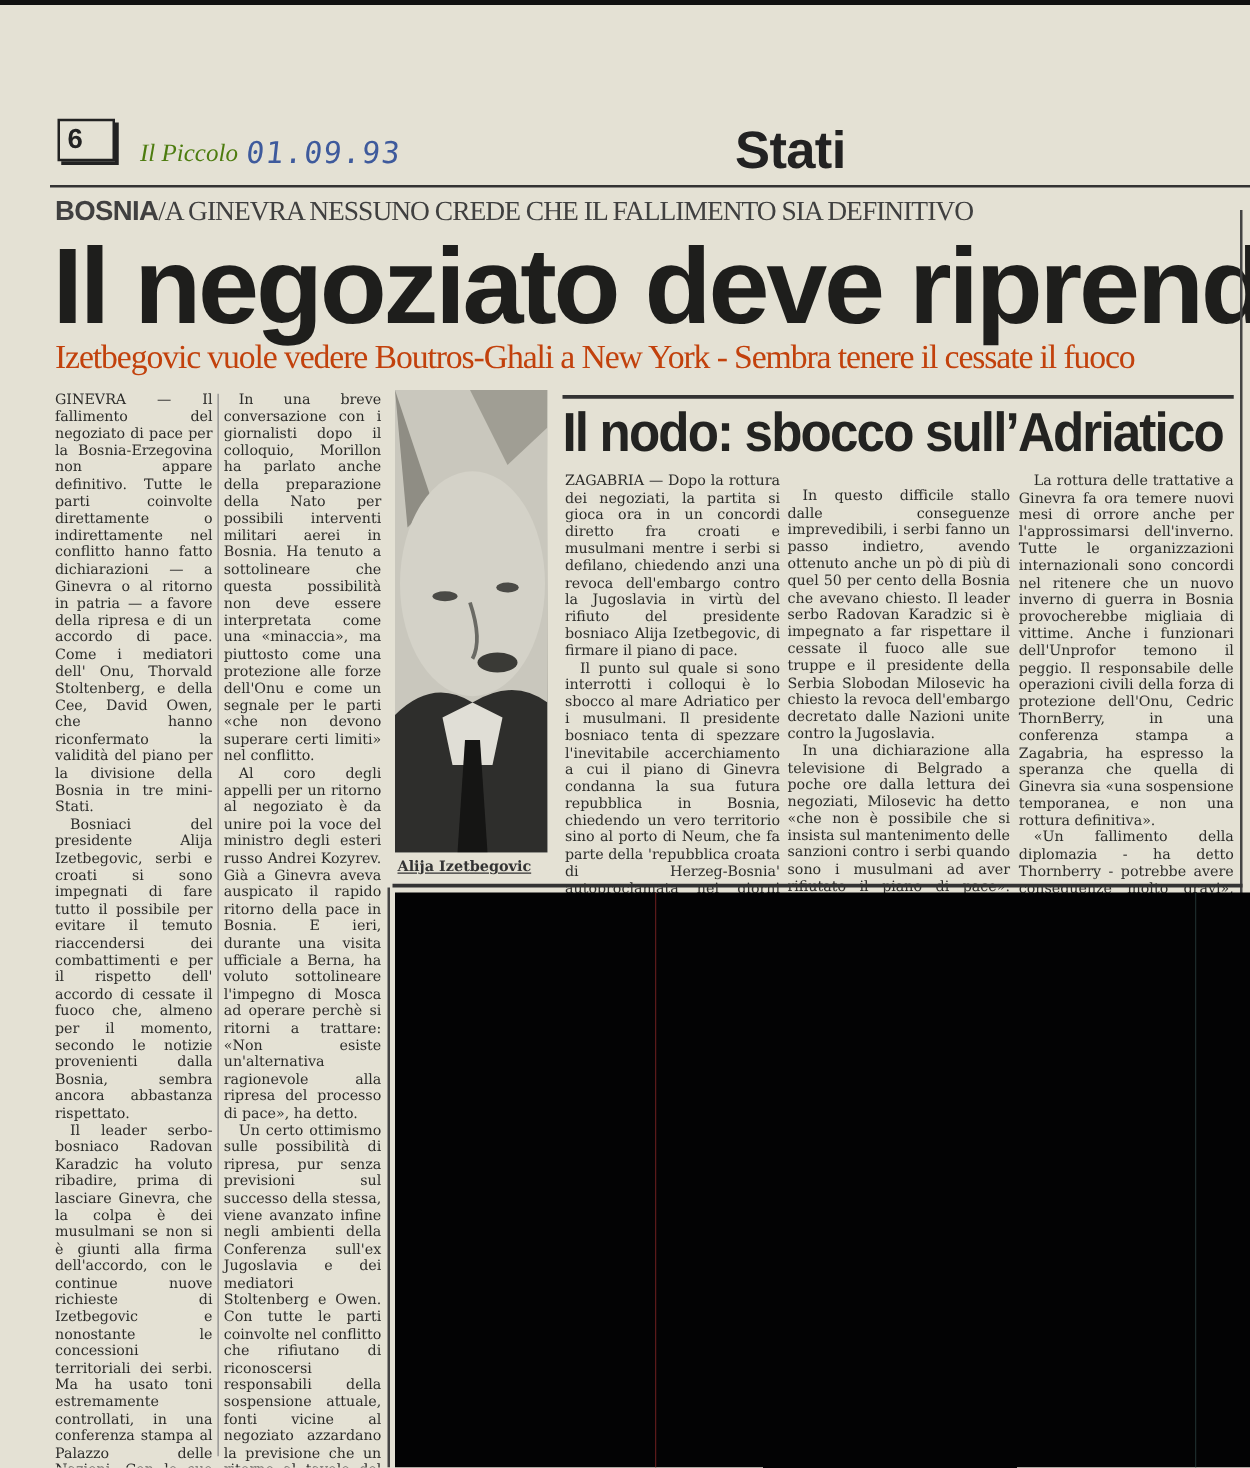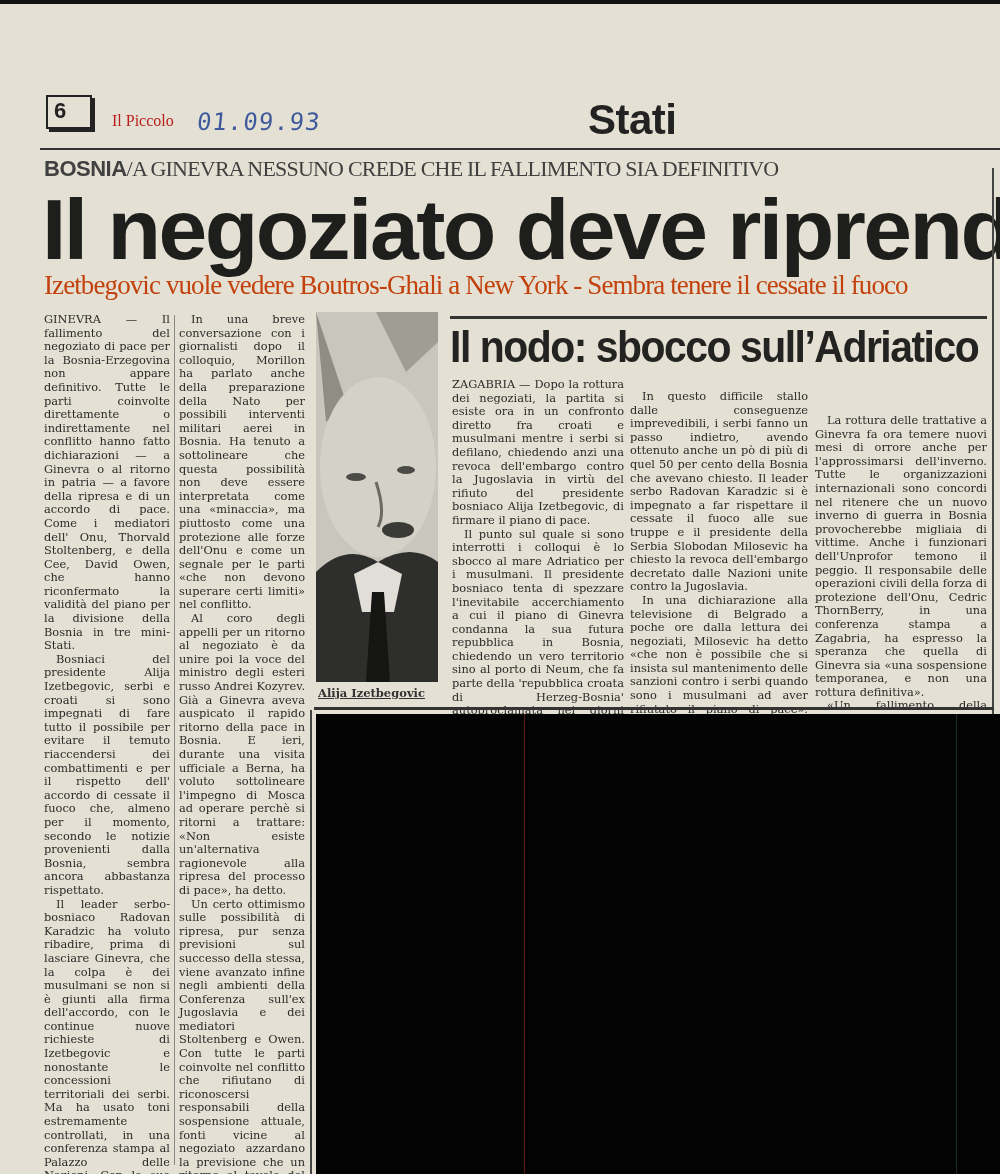--- a/index.html
+++ b/index.html
@@ -12,21 +12,21 @@
   }
   .topband { position: absolute; left: 0; top: 0; width: 1000px; height: 4px; background: #111; }
   .page-num {
     position: absolute; left: 46px; top: 95px; width: 46px; height: 34px;
     border: 2px solid #222; box-shadow: 3px 3px 0 #222;
     font-family: "Liberation Sans", sans-serif; font-weight: bold; font-size: 22px;
     padding-left: 6px; line-height: 28px; color: #222; background: #e4e1d4;
   }
   .paper-name {
     position: absolute; left: 112px; top: 112px; font-family: "Liberation Serif", serif;
-    font-size: 16px; color: #b91c1c;
+    font-style: italic; font-size: 20px; color: #4d7c0f;
   }
   .handdate {
     position: absolute; left: 197px; top: 108px; font-family: "DejaVu Sans Mono", monospace;
     font-size: 24px; color: #3e5a9c; letter-spacing: 1px; transform: skewX(-6deg);
   }
   .section-title {
     position: absolute; left: 588px; top: 96px; font-family: "Liberation Sans", sans-serif;
     font-weight: bold; font-size: 42px; color: #222; letter-spacing: -0.5px;
   }
   .rule-top { position: absolute; left: 40px; top: 148px; width: 960px; height: 2px; background: #333; }
@@ -65,21 +65,21 @@
     position: absolute; left: 318px; top: 686px; font-size: 11.5px; font-weight: bold; color: #333; text-decoration: underline;
   }
   .rule-sub { position: absolute; left: 450px; top: 316px; width: 537px; height: 3px; background: #333; }
   .sub-headline {
     position: absolute; left: 450px; top: 322px; font-family: "Liberation Sans", sans-serif;
     font-weight: bold; font-size: 44px; color: #232321; letter-spacing: -1.6px; white-space: nowrap;
     transform: scaleX(0.93); transform-origin: left;
   }
   .col3 { left: 452px; top: 378px; width: 172px; }
   .col4 { left: 630px; top: 390px; width: 178px; }
-  .col5 { left: 815px; top: 378px; width: 172px; margin-top: 36px; }
+  .col5 { left: 815px; top: 378px; width: 172px; }
   .rule-bottom { position: absolute; left: 314px; top: 707px; width: 680px; height: 3px; background: #333; }
   .black-block { position: absolute; left: 316px; top: 714px; width: 684px; height: 460px; background: #030304; }
   .black-block .streak { position: absolute; top: 0; width: 1px; height: 460px; }
 </style>
 </head>
 <body>
 
 <div class="topband"></div>
 
 <div class="page-num">6</div>
@@ -122,21 +122,21 @@
     <path d="M0 260 Q30 230 62 250 Q95 230 122 250 L122 370 L0 370 Z" fill="#2e2e2c"></path>
     <path d="M38 262 L62 250 L86 262 L78 300 L46 300 Z" fill="#e0ded6"></path>
     <path d="M56 280 L68 280 L74 370 L50 370 Z" fill="#151514"></path>
   </svg>
 </div>
 <div class="caption">Alija Izetbegovic</div>
 
 <div class="rule-sub"></div>
 <div class="sub-headline">Il nodo: sbocco sull’Adriatico</div>
 <div class="col col3">
-  <p class="first">ZAGABRIA — Dopo la rottura dei negoziati, la partita si esiste ora in un confronto diretto fra croati e musulmani mentre i serbi si defilano, chiedendo anzi una revoca dell'embargo contro la Jugoslavia in virtù del rifiuto del presidente bosniaco Alija Izetbegovic, di firmare il piano di pace.</p>
+  <p class="first">ZAGABRIA — Dopo la rottura dei negoziati, la partita si gioca ora in un concordi diretto fra croati e musulmani mentre i serbi si defilano, chiedendo anzi una revoca dell'embargo contro la Jugoslavia in virtù del rifiuto del presidente bosniaco Alija Izetbegovic, di firmare il piano di pace.</p>
   <p>Il punto sul quale si sono interrotti i colloqui è lo sbocco al mare Adriatico per i musulmani. Il presidente bosniaco tenta di spezzare l'inevitabile accerchiamento a cui il piano di Ginevra condanna la sua futura repubblica in Bosnia, chiedendo un vero territorio sino al porto di Neum, che fa parte della 'repubblica croata di Herzeg-Bosnia' autoproclamata nei giorni scorsi. Il presidente croato Franjo Tudjman continua a offrire solo un corridoio di passaggio fino al porto di Ploce e, al massimo, come ha rivelato in nottata al ritorno da Ginevra, la costruzione di un porto per i musulmani.</p>
   <p>Sul territorio fino a Neum, che peraltro isolerebbe la regione di Dubrovnik dal Nord della Croazia, Zagabria non intende trattare. «Neum è una città croata venduta nel 1712 alla Turchia dalle autorità di Dubrovnick - ha detto Tudjman - e annessa alla Bosnia solo dopo la seconda guerra mondiale». Per Tudjman, la costruzione del porto è l'ultima concessione possibile da parte croata.</p>
 </div>
 <div class="col col4">
   <p>In questo difficile stallo dalle conseguenze imprevedibili, i serbi fanno un passo indietro, avendo ottenuto anche un pò di più di quel 50 per cento della Bosnia che avevano chiesto. Il leader serbo Radovan Karadzic si è impegnato a far rispettare il cessate il fuoco alle sue truppe e il presidente della Serbia Slobodan Milosevic ha chiesto la revoca dell'embargo decretato dalle Nazioni unite contro la Jugoslavia.</p>
   <p>In una dichiarazione alla televisione di Belgrado a poche ore dalla lettura dei negoziati, Milosevic ha detto «che non è possibile che si insista sul mantenimento delle sanzioni contro i serbi quando sono i musulmani ad aver rifiutato il piano di pace». «Spero - ha aggiunto - che la comunità internazionale prenda coscienza di questo problema che è molto importante per noi».</p>
 </div>
 <div class="col col5">
   <p>La rottura delle trattative a Ginevra fa ora temere nuovi mesi di orrore anche per l'approssimarsi dell'inverno. Tutte le organizzazioni internazionali sono concordi nel ritenere che un nuovo inverno di guerra in Bosnia provocherebbe migliaia di vittime. Anche i funzionari dell'Unprofor temono il peggio. Il responsabile delle operazioni civili della forza di protezione dell'Onu, Cedric ThornBerry, in una conferenza stampa a Zagabria, ha espresso la speranza che quella di Ginevra sia «una sospensione temporanea, e non una rottura definitiva».</p>
   <p>«Un fallimento della diplomazia - ha detto Thornberry - potrebbe avere conseguenze molto gravi», soprattutto nel centro e nel Sud della Bosnia, dove è molto alto il rischio di nuove carneficine. Secondo il funzionario dell'Onu, questa volta c'è la possibilità che il conflitto si estenda oltre le frontiere. «Se le parti decidono di regolare la questione con le armi - ha detto - va messo nel conto il pericolo di vedere altri Stati della regione coinvolti nella guerra».</p>

